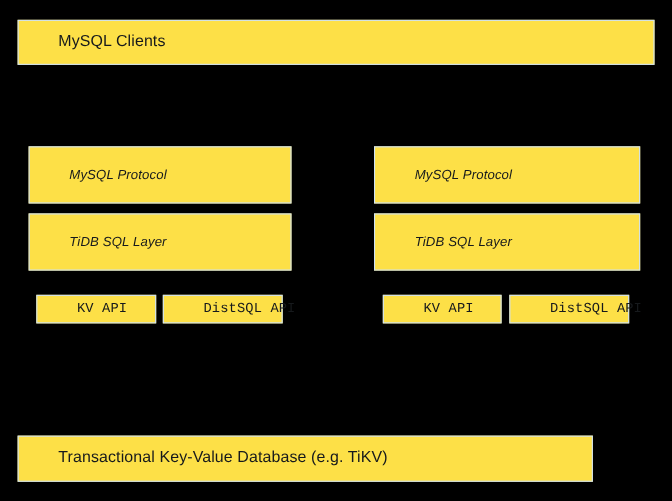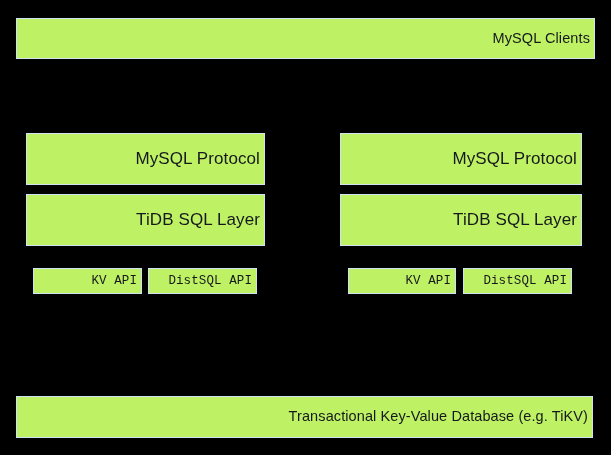--- a/index.html
+++ b/index.html
@@ -14,37 +14,38 @@
   #diagram-canvas {
     position: relative;
     width: 611px;
     height: 455px;
     background: #000000;
     overflow: hidden;
   }
   .node {
     position: absolute;
     box-sizing: border-box;
-    background: #bef264;
+    background: #fde047;
     border: 1px solid #cfe2f3;
     display: flex;
     align-items: center;
-    justify-content: flex-end;
+    justify-content: flex-start;
     text-align: center;
     color: #16191c;
     letter-spacing: 0.1px;
     line-height: 1.2;
     padding-left: 32px;
     -webkit-font-smoothing: antialiased;
   }
   .node-wide {
     font-size: 14.5px;
   }
   .node-mid {
-    font-size: 17px;
+    font-size: 12px;
+    font-style: italic;
   }
   .node-api {
     font-size: 12.5px;
     font-family: Liberation Mono, monospace;
   }
   .node-label {
     display: block;
     white-space: nowrap;
     padding: 0 4px;
   }
@@ -84,17 +85,17 @@
   </div>
 
   <div class="node node-api" style="left:348px; top:268px; width:108px; height:26px;">
     <span class="node-label">KV API</span>
   </div>
 
   <div class="node node-api" style="left:463px; top:268px; width:109px; height:26px;">
     <span class="node-label">DistSQL API</span>
   </div>
 
-  <div class="node node-wide" style="left:16px; top:396px; width:577px; height:42px;">
+  <div class="node node-wide" style="left:16px; top:396px; width:523px; height:42px;">
     <span class="node-label">Transactional Key-Value Database (e.g. TiKV)</span>
   </div>
 
 </div>
 
 </body></html>

